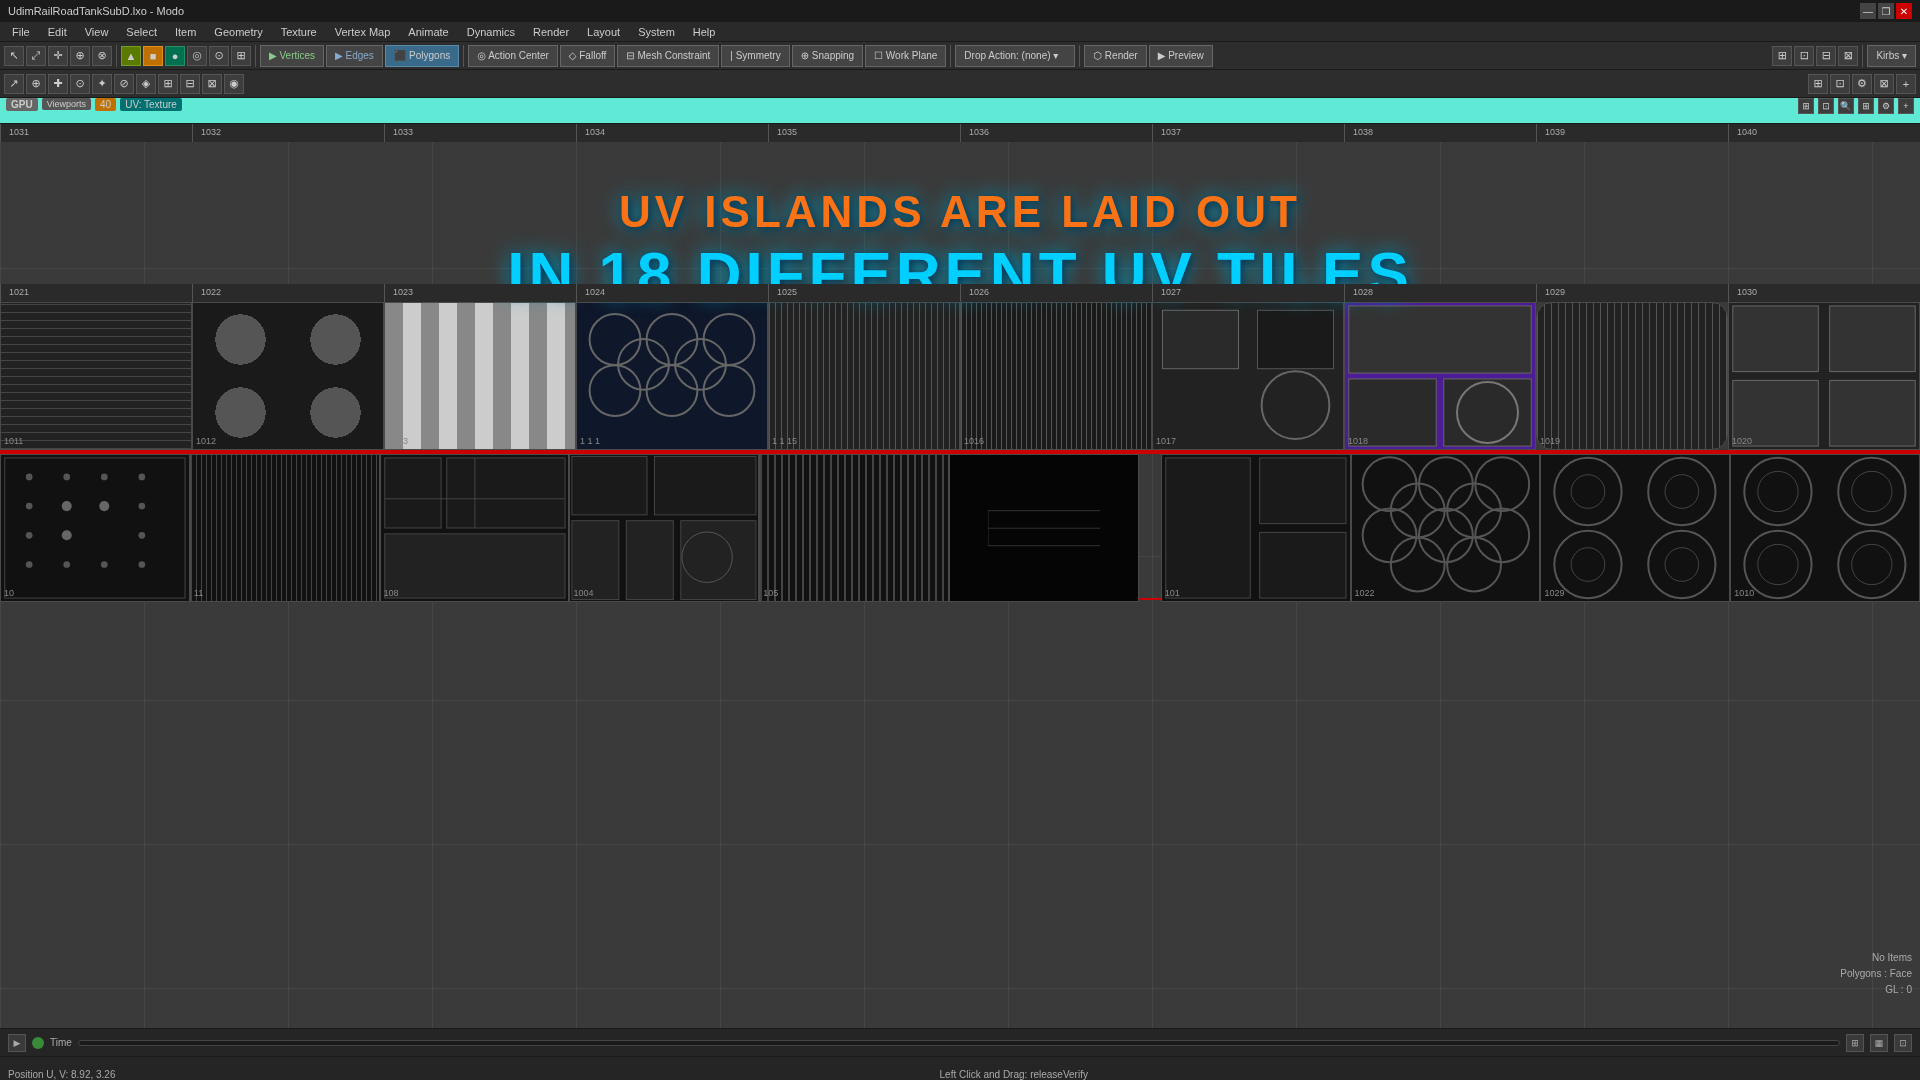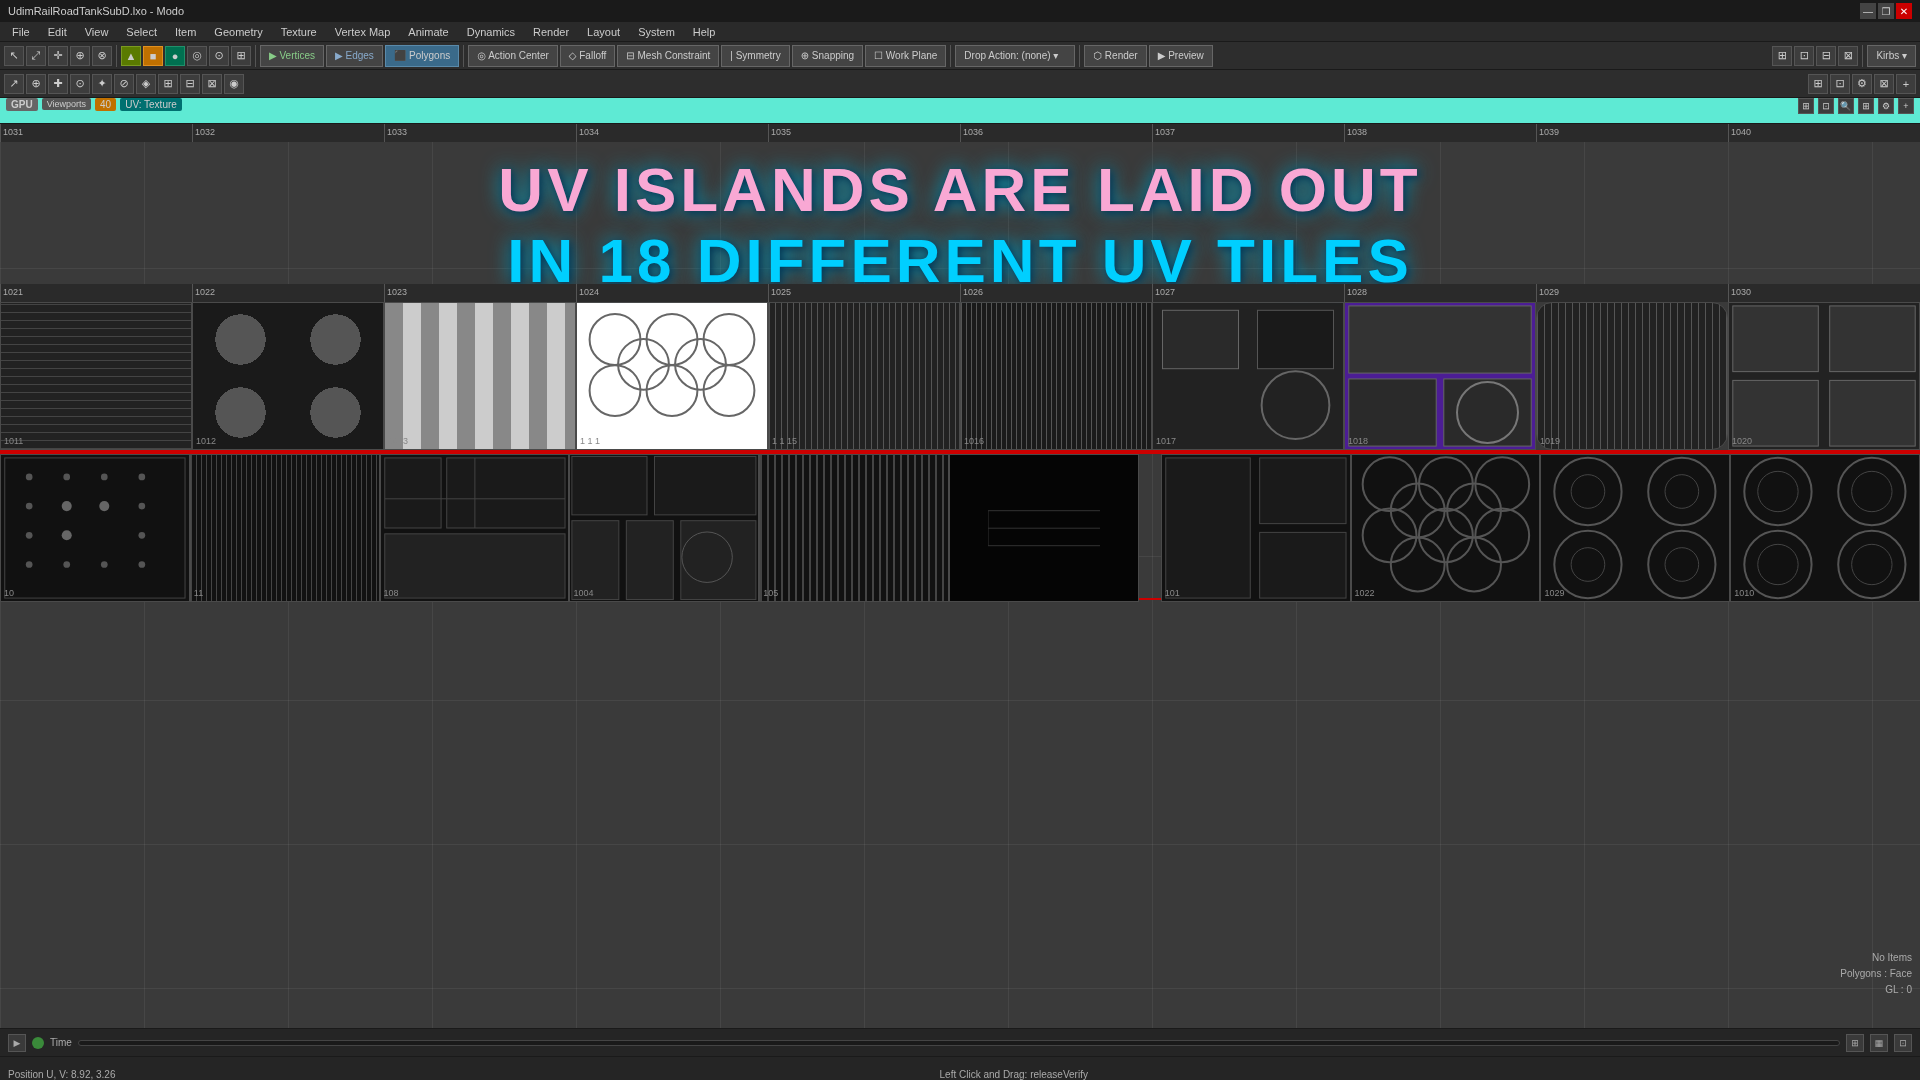--- a/index.html
+++ b/index.html
@@ -114,21 +114,21 @@
       position: absolute;
       top: 0; left: 0; right: 0; bottom: 0;
       background-image:
         linear-gradient(rgba(255,255,255,0.06) 1px, transparent 1px),
         linear-gradient(90deg, rgba(255,255,255,0.06) 1px, transparent 1px);
       background-size: 144px 144px;
     }
     .ruler-mark {
       flex: 1;
       border-left: 1px solid #555;
-      padding-left: 2px;
+      padding-left: 8px;
       padding-top: 3px;
     }
 
     
     #overlay-text {
       position: absolute;
       top: 110px;
       left: 0; right: 0;
       text-align: center;
       pointer-events: none;
@@ -359,21 +359,21 @@
     <div class="ruler-mark">1034</div>
     <div class="ruler-mark">1035</div>
     <div class="ruler-mark">1036</div>
     <div class="ruler-mark">1037</div>
     <div class="ruler-mark">1038</div>
     <div class="ruler-mark">1039</div>
     <div class="ruler-mark">1040</div>
   </div>
 
   <div id="overlay-text" style="position:absolute; top:30px; left:0; right:0; text-align:center; z-index:10; pointer-events:none;">
-    <div class="line1" style="font-size:62px; font-weight:900; color:#f9a8d4; text-shadow:2px 2px 8px #003050,0 0 20px #00aacc; letter-spacing:4px; line-height:1.15; text-transform:uppercase;">UV ISLANDS ARE LAID OUT</div>
+    <div class="line1" style="font-size:44px; font-weight:900; color:#f97316; text-shadow:2px 2px 8px #003050,0 0 20px #00aacc; letter-spacing:4px; line-height:1.15; text-transform:uppercase;margin-top:33px;">UV ISLANDS ARE LAID OUT</div>
     <div class="line2" style="font-size:62px; font-weight:900; color:#00cfff; text-shadow:2px 2px 8px #003050,0 0 20px #00aacc; letter-spacing:4px; line-height:1.15; text-transform:uppercase;">IN 18 DIFFERENT UV TILES</div>
   </div>
 
   <div style="position:absolute; top:160px; left:0; right:0; height:18px; background:#2a2a2a; display:flex; font-size:9px; color:#aaa; z-index:20;">
     <div class="ruler-mark">1021</div>
     <div class="ruler-mark">1022</div>
     <div class="ruler-mark">1023</div>
     <div class="ruler-mark">1024</div>
     <div class="ruler-mark">1025</div>
     <div class="ruler-mark">1026</div>
@@ -391,21 +391,21 @@
 
     <div class="tile" style="flex:1; background: radial-gradient(circle at 25% 25%,#555 14%,transparent 14%), radial-gradient(circle at 75% 25%,#555 14%,transparent 14%), radial-gradient(circle at 25% 75%,#555 14%,transparent 14%), radial-gradient(circle at 75% 75%,#555 14%,transparent 14%), #1a1a1a;">
       <div class="tile-num">1012</div>
     </div>
 
     <div class="tile" style="flex:1; background: #aaa;">
       <div style="width:100%;height:100%;background: repeating-linear-gradient(90deg,#888 0,#888 18px,#ccc 18px,#ccc 36px);"></div>
       <div class="tile-num">1013</div>
     </div>
 
-    <div class="tile" style="flex:1; background:#ffffff;">
+    <div class="tile" style="flex:1; background:#0f172a;">
       <svg width="100%" height="100%">
         <circle cx="20%" cy="25%" r="15%" stroke="#666" stroke-width="2" fill="none"></circle>
         <circle cx="50%" cy="25%" r="15%" stroke="#666" stroke-width="2" fill="none"></circle>
         <circle cx="80%" cy="25%" r="15%" stroke="#666" stroke-width="2" fill="none"></circle>
         <circle cx="20%" cy="60%" r="15%" stroke="#666" stroke-width="2" fill="none"></circle>
         <circle cx="50%" cy="60%" r="15%" stroke="#666" stroke-width="2" fill="none"></circle>
         <circle cx="80%" cy="60%" r="15%" stroke="#666" stroke-width="2" fill="none"></circle>
         <circle cx="35%" cy="42%" r="15%" stroke="#666" stroke-width="2" fill="none"></circle>
         <circle cx="65%" cy="42%" r="15%" stroke="#666" stroke-width="2" fill="none"></circle>
       </svg>

